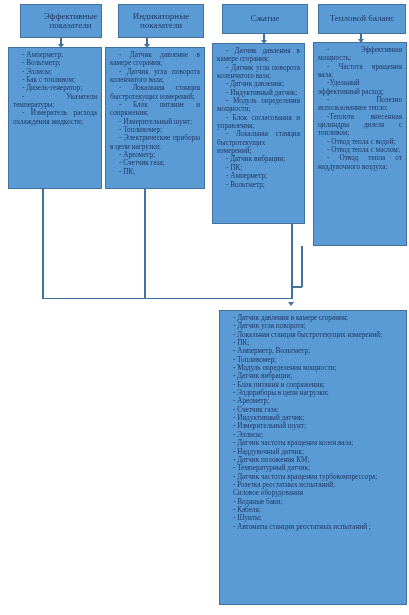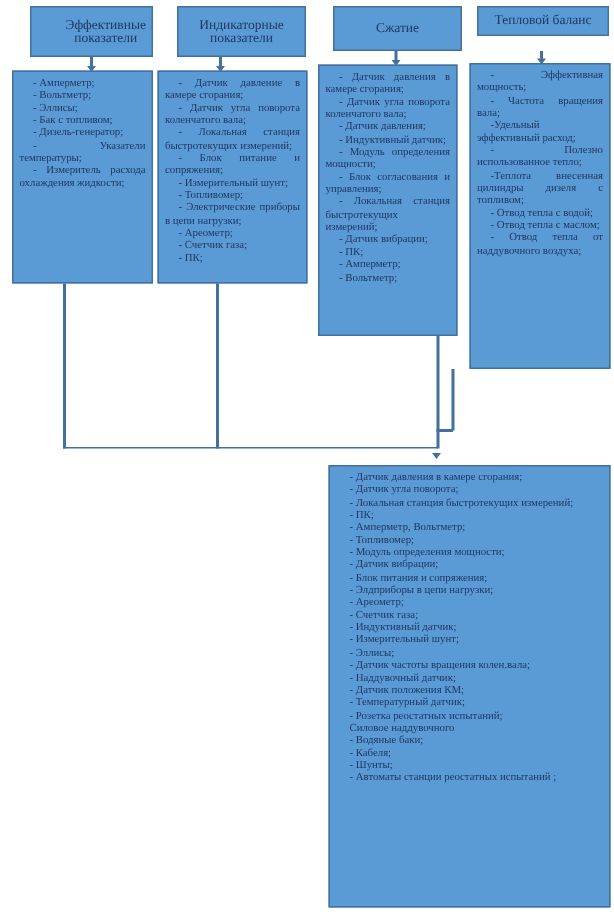--- a/index.html
+++ b/index.html
@@ -61,21 +61,21 @@
   </div>
 
   <div class="box header" style="left:118px;top:4px;width:86px;height:34px;">
     <span class="ttl">Индикаторные показатели</span>
   </div>
 
   <div class="box header" style="left:222px;top:4px;width:86px;height:30px;">
     <span class="ttl">Сжатие</span>
   </div>
 
-  <div class="box header" style="left:318px;top:4px;width:88px;height:20px;">
+  <div class="box header" style="left:318px;top:4px;width:88px;height:30px;">
     <span class="ttl">Тепловой баланс</span>
   </div>
 
   <div class="vline" style="left:60px;top:38px;height:8px;"></div>
   <div class="arrow-down" style="left:57.8px;top:44px;"></div>
 
   <div class="vline" style="left:146px;top:38px;height:8px;"></div>
   <div class="arrow-down" style="left:143.8px;top:44px;"></div>
 
   <div class="vline" style="left:263px;top:34px;height:8px;"></div>
@@ -157,21 +157,22 @@
     <span class="li">- Элдприборы в цепи нагрузки;</span>
     <span class="li">- Ареометр;</span>
     <span class="li">- Счетчик газа;</span>
     <span class="li">- Индуктивный датчик;</span>
     <span class="li">- Измерительный шунт;</span>
     <span class="li">- Эллисы;</span>
     <span class="li">- Датчик частоты вращения колен.вала;</span>
     <span class="li">- Наддувочный датчик;</span>
     <span class="li">- Датчик положения КМ;</span>
     <span class="li">- Температурный датчик;</span>
+    <span class="li">- Датчик частоты вращения турбокомпрессора;</span>
     <span class="li">- Розетка реостатных испытаний;</span>
-    <span class="li plain">Силовое наддувочного</span>
+    <span class="li plain">Силовое оборудования</span>
     <span class="li">- Водяные баки;</span>
     <span class="li">- Кабеля;</span>
     <span class="li">- Шунты;</span>
     <span class="li">- Автоматы станции реостатных испытаний ;</span>
   </div>
 
 </div>
 
 </body></html>

